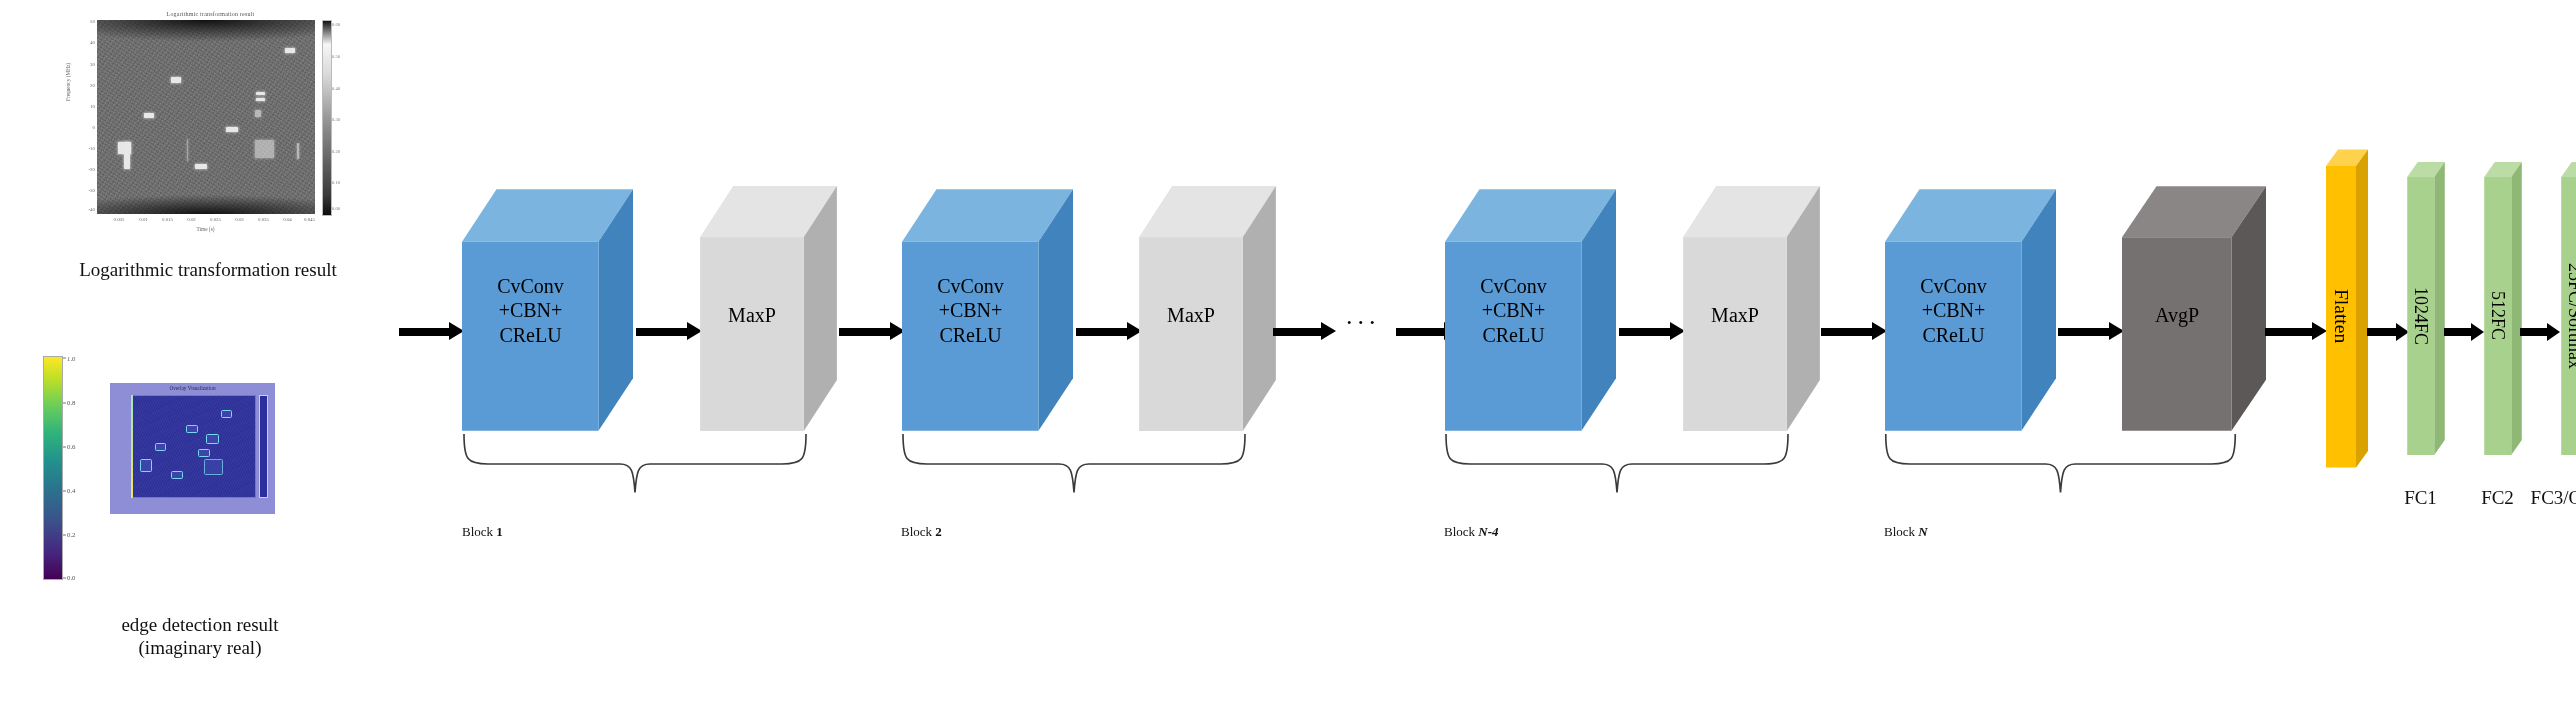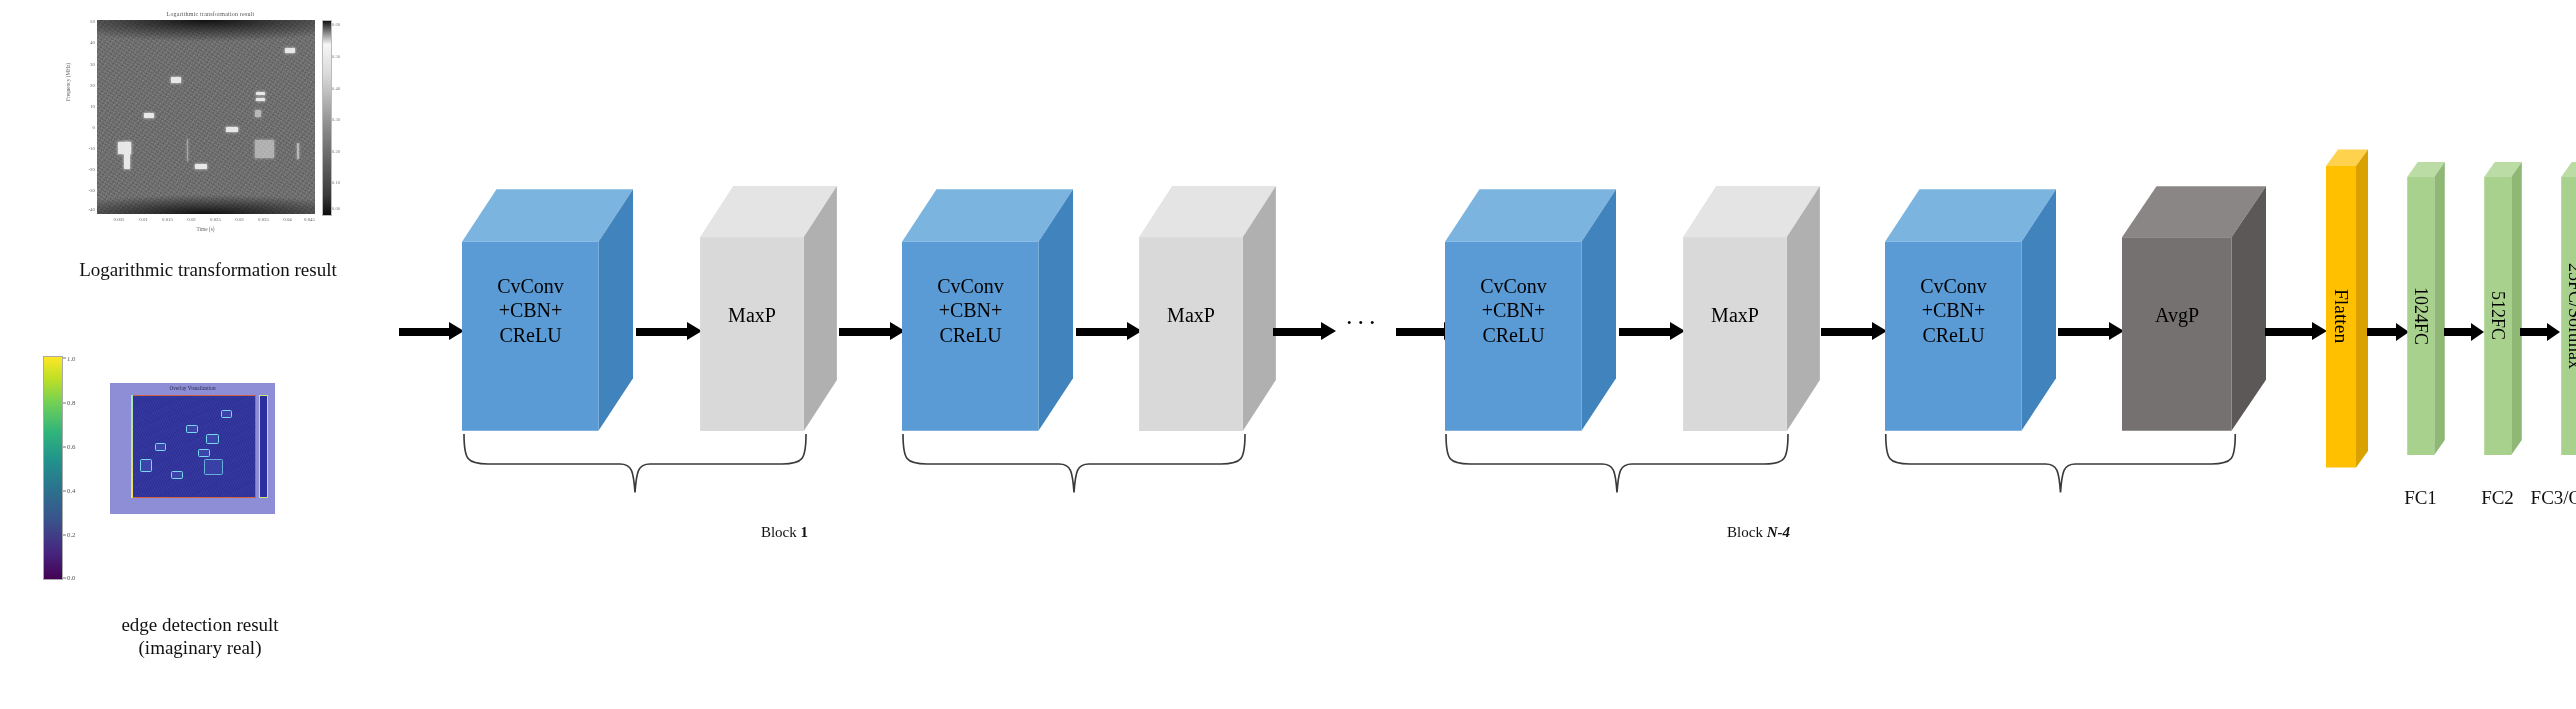--- a/index.html
+++ b/index.html
@@ -208,22 +208,22 @@
     color: #000;
     font-family: "Liberation Serif", "DejaVu Serif", serif;
     line-height: 1;
   }
 
   
   .brace { position: absolute; }
   .brace svg { display: block; overflow: visible; }
   .block-label {
     position: absolute;
-    text-align: right;
-    font-size: 15px;
+    text-align: left;
+    font-size: 13px;
     color: #111;
     white-space: nowrap;
     font-family: "Liberation Serif", "DejaVu Serif", serif;
   }
   .block-label b { font-weight: bold; }
   .block-label i { font-style: italic; font-weight: bold; }
 
   .fc-label {
     position: absolute;
     text-align: center;
@@ -410,20 +410,23 @@
       <rect x="0" y="68" width="138" height="258" fill="#d9d9d9"></rect>
     </svg>
   </div>
   <div class="box-label" style="left:1125px;top:300px;width:104px;height:30px">MaxP</div>
 
   <div class="brace" style="left:887px;top:434px;width:346px;height:60px">
     <svg width="346" height="60" viewBox="0 0 460 80" fill="none" stroke="#3a3a3a" stroke-width="2.2">
       <path d="M2,0 C2,34 6,40 34,40 L210,40 C226,40 228,50 230,78 C232,50 234,40 250,40 L426,40 C454,40 458,34 458,0"></path>
     </svg>
   </div>
+  <div class="block-label" style="left:887px;top:524px;width:346px">
+    <span>Block </span><b>2</b>
+  </div>
 
   <div class="arrow" style="left:1259px;top:322px;width:63px;height:19.5px">
     <div class="shaft" style="width:48px"></div>
     <div class="head" style="left:48px"></div>
   </div>
   <div class="ellipsis" style="left:1331px;top:310px">···</div>
   <div class="arrow" style="left:1382px;top:322px;width:63px;height:19.5px">
     <div class="shaft" style="width:48px"></div>
     <div class="head" style="left:48px"></div>
   </div>
@@ -494,20 +497,23 @@
       <rect x="0" y="68" width="146" height="258" fill="#767171"></rect>
     </svg>
   </div>
   <div class="box-label" style="left:2108px;top:300px;width:110px;height:30px">AvgP</div>
 
   <div class="brace" style="left:1870px;top:434px;width:353px;height:60px">
     <svg width="353" height="60" viewBox="0 0 470 80" fill="none" stroke="#3a3a3a" stroke-width="2.2">
       <path d="M2,0 C2,34 6,40 34,40 L215,40 C231,40 233,50 235,78 C237,50 239,40 255,40 L436,40 C464,40 468,34 468,0"></path>
     </svg>
   </div>
+  <div class="block-label" style="left:1870px;top:524px;width:353px">
+    <span>Block </span><i>N</i>
+  </div>
 
   <div class="arrow" style="left:2251px;top:322px;width:62px;height:19.5px">
     <div class="shaft" style="width:47px"></div>
     <div class="head" style="left:47px"></div>
   </div>
 
   <div class="box3d" style="left:2312px;top:149px;width:42px;height:319px">
     <svg width="42" height="319" viewBox="0 0 56 424">
       <polygon points="0,22 16,0 56,0 40,22" fill="#ffd24d"></polygon>
       <polygon points="40,22 56,0 56,402 40,424" fill="#d9a200"></polygon>

